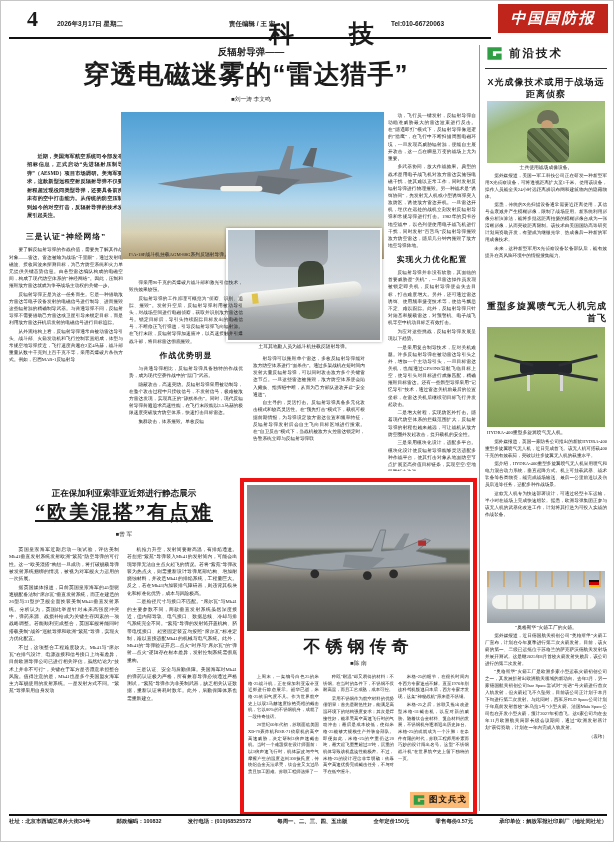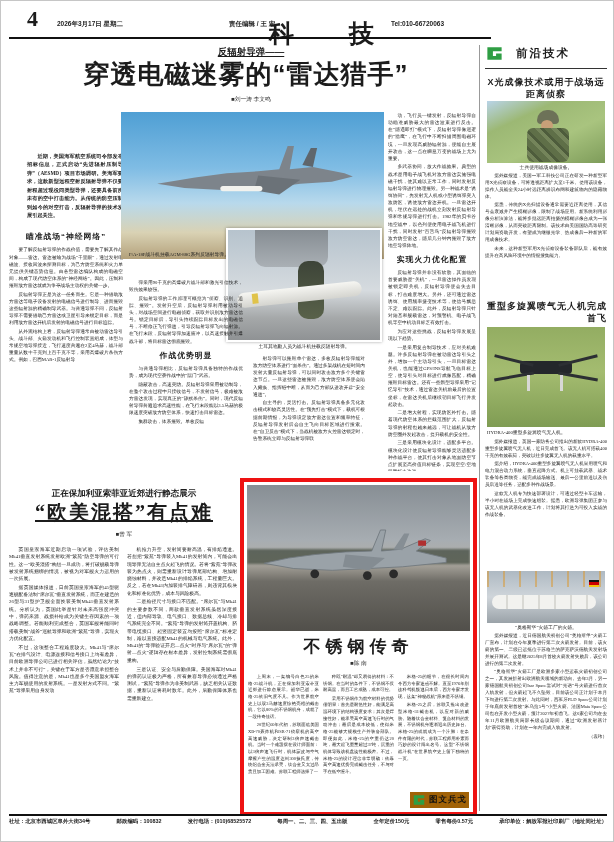--- a/index.html
+++ b/index.html
@@ -13,21 +13,21 @@
   .hmeta{font:bold 6.5px "Liberation Sans",sans-serif;color:#222;}
   .htitle{left:268px;top:16px;font:bold 25px "Liberation Sans",sans-serif;letter-spacing:24px;white-space:nowrap;}
   .masthead{left:497px;top:3px;width:110px;height:29px;background:#c0251c;color:#fff;
             display:flex;align-items:center;justify-content:center;
             font:italic bold 15px "Liberation Serif",serif;letter-spacing:2px;}
   .hrule{left:8px;top:36px;width:482px;height:2px;background:#111;}
   .vrule{left:478px;top:44px;width:1px;height:766px;background:#999;}
 
   
   .kicker{left:120px;top:45px;width:260px;text-align:center;
-          font:bold 9.5px "Liberation Sans",sans-serif;text-decoration:underline;}
+          font:bold 9.5px "Liberation Sans",sans-serif;}
   .mainhead{left:30px;top:56px;width:430px;text-align:center;
             font:bold 26px "Liberation Sans",sans-serif;letter-spacing:1px;white-space:nowrap;}
   .byline{text-align:center;font:5.8px "Liberation Serif",serif;color:#333;}
 
   .ncol{position:absolute;overflow:hidden;font-size:4.7px;line-height:1.52;
         text-align:justify;box-sizing:border-box;}
   .bk-p{text-indent:2em;margin:0 0 1.5px 0;}
   .bk-lead{font-weight:bold;font-size:5.2px;line-height:1.62;margin:0 0 12px 18px;text-indent:2em;}
   .bk-h{font:bold 7.8px "Liberation Sans",sans-serif;text-align:center;text-indent:0;
         letter-spacing:1px;margin:5px 0 4px 0;}
@@ -71,25 +71,25 @@
   .ukkicker{left:10px;top:487px;width:226px;text-align:center;font:bold 8.5px "Liberation Sans",sans-serif;}
   .ukhead{left:10px;top:498px;width:226px;text-align:center;
           font:bold 20px "Liberation Serif",serif;letter-spacing:2px;white-space:nowrap;text-decoration:underline;}
   .ukby{left:10px;top:529px;width:226px;}
 
   
   .redbox{left:239px;top:477px;width:237px;height:338px;border:4px solid #ee1212;box-sizing:border-box;}
   .steelhead{left:0;top:153px;width:229px;text-align:center;
              font:bold 17px "Liberation Sans",sans-serif;letter-spacing:5px;}
   .steelby{left:0;top:177px;width:229px;}
-  .bingge{position:absolute;right:4px;bottom:4px;display:flex;align-items:center;gap:3px;background:#a16207;padding:1px 2px;}
+  .bingge{position:absolute;right:4px;bottom:4px;display:flex;align-items:center;gap:3px;background:#fdba74;padding:1px 2px;}
   .bingge .txt{font:bold 8.5px "Liberation Sans",sans-serif;color:#111;letter-spacing:1px;}
 
   
-  .sbadge{left:484px;top:43px;width:122px;display:flex;align-items:center;gap:12px;text-align:center;}
+  .sbadge{left:484px;top:43px;width:122px;display:flex;align-items:center;gap:5px;text-align:center;}
   .sbadge .txt{font:bold 11.5px "Liberation Sans",sans-serif;letter-spacing:2px;}
   .sbrule{left:484px;top:67px;width:122px;height:1px;background:#333;}
   .shead{position:absolute;width:122px;text-align:center;
          font:bold 9px "Liberation Sans",sans-serif;line-height:1.35;letter-spacing:1px;}
   .scap{text-align:center;}
   .sbody{font-size:4.6px;}
 
   
   .frule{left:8px;top:813px;width:598px;height:1.5px;background:#111;}
   .footer{left:8px;top:817px;width:598px;display:flex;justify-content:space-between;
@@ -100,30 +100,31 @@
 </head>
 <body>
 
 <div class="page">
 
   <div class="abs pageno">4</div>
   <div class="abs hmeta" style="left:56px;top:19px;">2026年3月17日 星期二</div>
   <div class="abs hmeta" style="left:228px;top:19px;">责任编辑 / 王 宏</div>
   <div class="abs htitle">科 技</div>
   <div class="abs hmeta" style="left:390px;top:19px;">Tel:010-66720063</div>
+  <div class="abs masthead">中国国防报</div>
   <div class="abs hrule"></div>
   <div class="abs vrule"></div>
 
   <div class="abs kicker">反辐射导弹——</div>
   <div class="abs mainhead">穿透电磁迷雾的“雷达猎手”</div>
   <div class="abs byline" style="left:120px;top:94px;width:260px;">■刘一涛 李文鸣</div>
 
   <div class="ncol" style="left:8px;top:113px;width:114px;height:357px;padding-top:38px;">
       <div class="bk-lead">近期，美国海军航空系统司令部发布招标信息，正式启动“先进辐射压制导弹”（AESMD）项目市场调研。美海军要求，这款新型远程空射反辐射导弹不仅要射程超过现役同类型导弹，还要具备前所未有的空中打击能力。从传统的防空压制到如今的对空打击，反辐射导弹的技术发展引起关注。</div>
-      <div class="bk-h">瞄准战场“神经网络”</div>
+      <div class="bk-h">三是认证“神经网络”</div>
       <div class="bk-p">要了解反辐射导弹的作战价值，需要先了解其作战对象——雷达。雷达被喻为战场“千里眼”，通过发射电磁波、接收回波来探测目标，为己方防空系统和火力单元提供关键态势信息。由各型雷达编队构成的电磁空间，构成了现代防空体系的“神经网络”。因此，压制和摧毁敌方雷达就成为争夺战场主动权的关键一步。</div>
       <div class="bk-p">反辐射导弹正是为这一任务而生。它是一种借助敌方雷达等电子设备发射的电磁信号进行制导、进而摧毁这些辐射源的精确制导武器。与普通导弹不同，反辐射导弹不需要借助己方雷达或卫星引导来锁定目标，而是利用敌方雷达开机后发射的电磁信号进行目标追踪。</div>
       <div class="bk-p">从外观结构上看，反辐射导弹通常由被动雷达导引头、战斗部、火箭发动机和飞行控制装置组成，体型与常规空地导弹接近，飞行速度普遍在2至4马赫，战斗部重量从数十千克到上百千克不等，采用高爆破片杀伤方式。例如，巴西MAR-1反辐射导</div>
     </div>
 
   <div class="photo ph1" style="left:120px;top:111px;width:263px;height:147px;">
     <svg class="jet" style="left:12%;top:8%;width:80%;height:70%;" viewBox="0 0 200 80">
       <polygon points="4,48 40,42 70,38 100,36 120,34 128,12 134,12 130,34 152,32 182,38 190,41 170,46 140,48 110,52 70,54 30,52" fill="#7d848b"></polygon>
       <polygon points="100,40 140,44 120,58 96,54" fill="#6b7278"></polygon>
       <polygon points="142,30 150,14 156,14 152,32" fill="#5f666c"></polygon>

